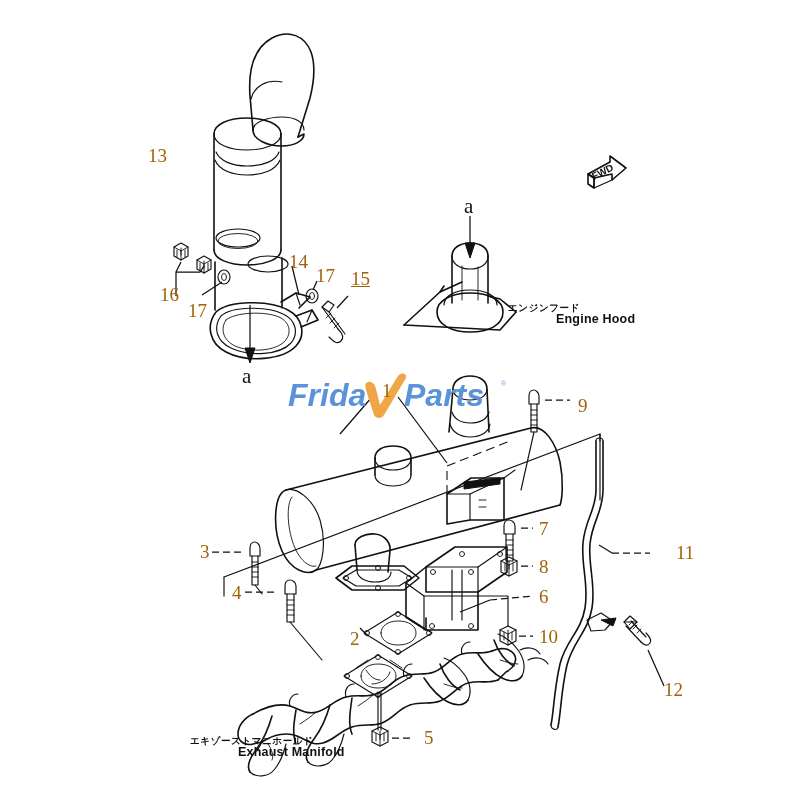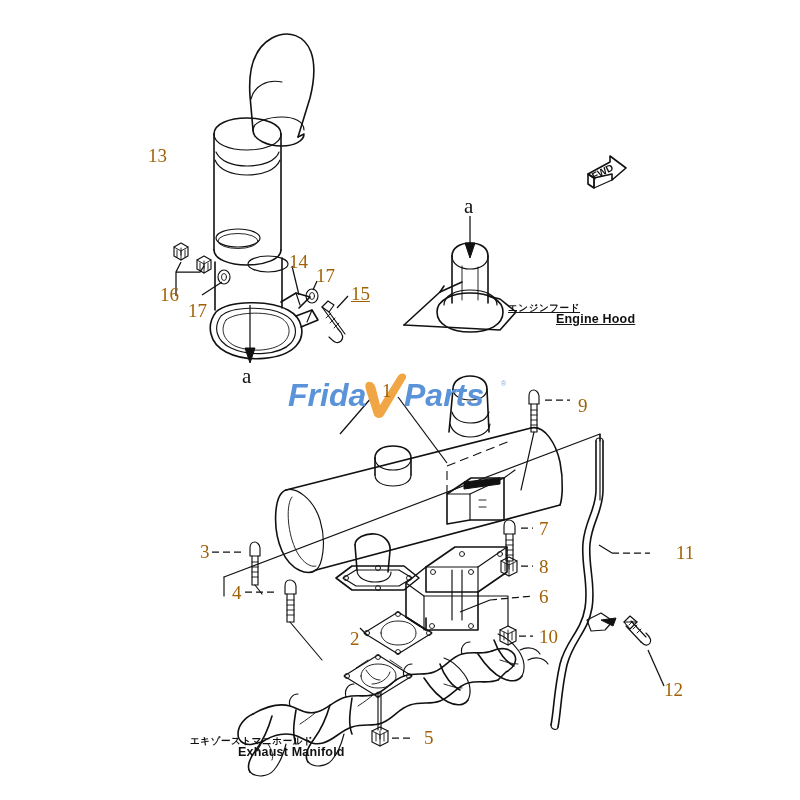--- a/index.html
+++ b/index.html
@@ -396,38 +396,38 @@
       <text class="wm-blue" x="118" y="34" font-family="Liberation Sans, sans-serif" font-size="32" font-weight="700" font-style="italic">Parts</text>
       <text class="wm-reg" x="215" y="14">®</text>
     </svg>
   </div>
 
   <div class="num" style="left:148px;top:146px;">13</div>
   <div class="num" style="left:160px;top:285px;">16</div>
   <div class="num" style="left:188px;top:301px;">17</div>
   <div class="num" style="left:289px;top:252px;">14</div>
   <div class="num" style="left:316px;top:266px;">17</div>
-  <div class="num" style="left:351px;top:284px;text-decoration:underline;">15</div>
+  <div class="num" style="left:351px;top:269px;text-decoration:underline;">15</div>
   <div class="num" style="left:578px;top:396px;">9</div>
   <div class="num" style="left:663px;top:543px;margin-left:13px;">11</div>
   <div class="num" style="left:539px;top:519px;">7</div>
   <div class="num" style="left:539px;top:557px;">8</div>
   <div class="num" style="left:539px;top:587px;">6</div>
   <div class="num" style="left:539px;top:627px;">10</div>
   <div class="num" style="left:664px;top:660px;margin-top:20px;">12</div>
   <div class="num" style="left:200px;top:542px;">3</div>
   <div class="num" style="left:232px;top:583px;">4</div>
   <div class="num" style="left:382px;top:381px;">1</div>
   <div class="num" style="left:350px;top:629px;">2</div>
   <div class="num" style="left:424px;top:728px;">5</div>
 
   <div class="alpha" style="left:242px;top:366px;">a</div>
   <div class="alpha" style="left:464px;top:196px;">a</div>
 
-  <div class="cap" style="left:508px;top:303px;text-decoration:underline;">
+  <div class="cap" style="left:508px;top:303px;">
     <span class="jp">エンジンフード</span>
     <span class="en">Engine Hood</span>
   </div>
 
   <div class="cap" style="left:190px;top:736px;">
     <span class="jp">エキゾーストマニホールド</span>
     <span class="en">Exhaust  Manifold</span>
   </div>
 
 </div>

